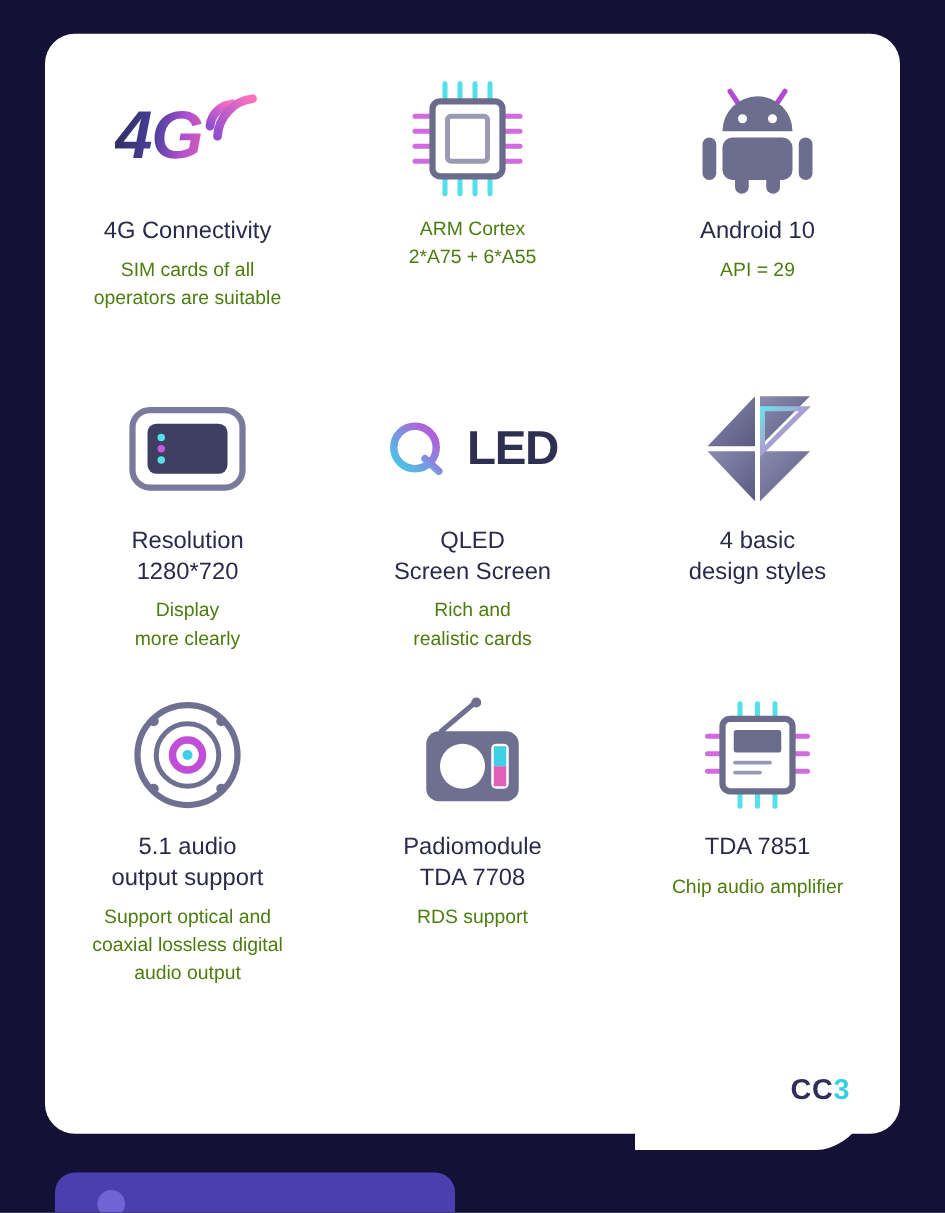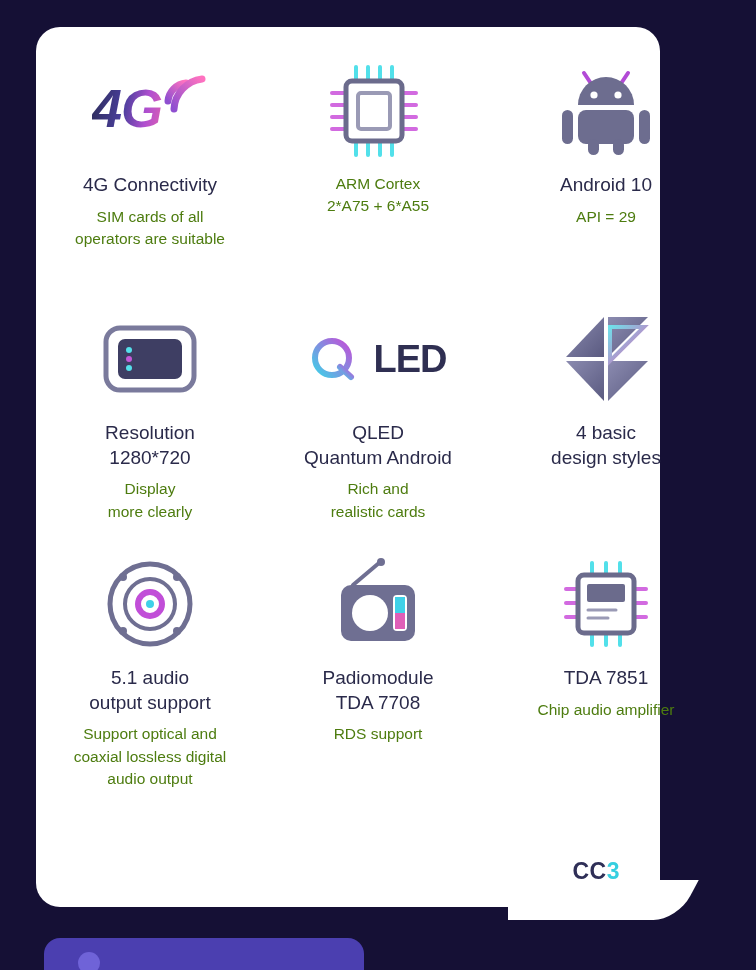--- a/index.html
+++ b/index.html
@@ -15,21 +15,21 @@
     position: relative;
     width: 756px;
     height: 970px;
     background: #151035;
     overflow: hidden;
   }
   .card {
     position: absolute;
     left: 36px;
     top: 27px;
-    width: 624px;
+    width: 684px;
     height: 880px;
     background: #ffffff;
     border-radius: 24px;
   }
   
   .card-notch {
     position: absolute;
     left: 508px;
     top: 880px;
     width: 212px;
@@ -247,21 +247,21 @@
                   <stop offset="100%" stop-color="#c24fd8"></stop>
                 </linearGradient>
               </defs>
               <circle cx="22" cy="22" r="17" fill="none" stroke="url(#qg)" stroke-width="6"></circle>
               <line x1="30" y1="31" x2="41" y2="41" stroke="url(#qg)" stroke-width="6" stroke-linecap="round"></line>
             </svg>
             <span style="font-size:38px;font-weight:bold;color:#2f2f52;letter-spacing:-1px;margin-left:18px;">LED</span>
           </div>
         </div>
         <div class="cell-title">QLED
-Quantum Android</div>
+Screen Screen</div>
         <div class="cell-sub">Rich and
 realistic cards</div>
       </div>
 
       <div class="cell">
         <div class="icon-wrap">
           <svg width="96" height="96" viewBox="0 0 96 96">
             <defs>
               <linearGradient id="dg1" x1="0" y1="0" x2="1" y2="1">
                 <stop offset="0%" stop-color="#8b8bb0"></stop>

